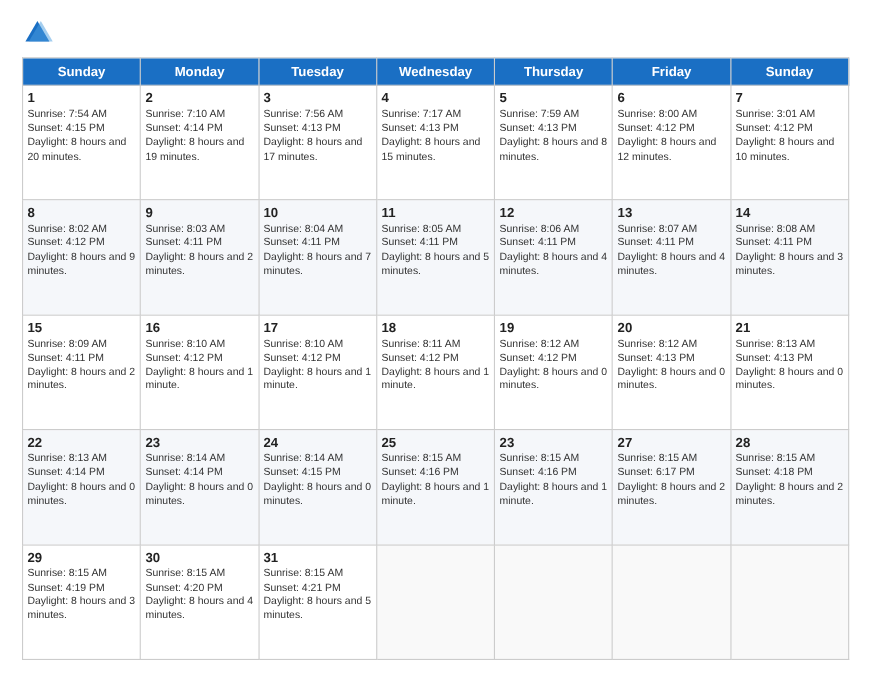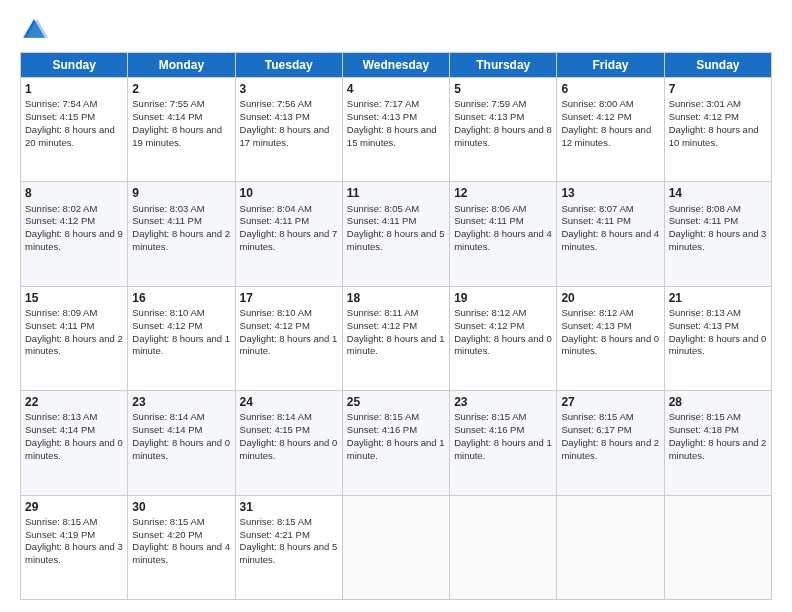--- a/index.html
+++ b/index.html
@@ -128,21 +128,21 @@
           <th>Tuesday</th>
           <th>Wednesday</th>
           <th>Thursday</th>
           <th>Friday</th>
           <th>Sunday</th>
         </tr>
     </thead>
     <tbody id="calendar-body">
     <tr>
           <td><span class="day-num">1</span><span>Sunrise: 7:54 AM</span><br><span>Sunset: 4:15 PM</span><br><span>Daylight: 8 hours and 20 minutes.</span></td>
-          <td><span class="day-num">2</span><span>Sunrise: 7:55 AM</span><br><span>Sunset: 4:14 PM</span><br><span>Daylight: 8 hours and 19 minutes.</span></td>
+          <td><span class="day-num">2</span><span>Sunrise: 7:10 AM</span><br><span>Sunset: 4:14 PM</span><br><span>Daylight: 8 hours and 19 minutes.</span></td>
           <td><span class="day-num">3</span><span>Sunrise: 7:56 AM</span><br><span>Sunset: 4:13 PM</span><br><span>Daylight: 8 hours and 17 minutes.</span></td>
           <td><span class="day-num">4</span><span>Sunrise: 7:17 AM</span><br><span>Sunset: 4:13 PM</span><br><span>Daylight: 8 hours and 15 minutes.</span></td>
           <td><span class="day-num">5</span><span>Sunrise: 7:59 AM</span><br><span>Sunset: 4:13 PM</span><br><span>Daylight: 8 hours and 8 minutes.</span></td>
           <td><span class="day-num">6</span><span>Sunrise: 8:00 AM</span><br><span>Sunset: 4:12 PM</span><br><span>Daylight: 8 hours and 12 minutes.</span></td>
           <td><span class="day-num">7</span><span>Sunrise: 3:01 AM</span><br><span>Sunset: 4:12 PM</span><br><span>Daylight: 8 hours and 10 minutes.</span></td>
         </tr>
         <tr>
           <td><span class="day-num">8</span><span>Sunrise: 8:02 AM</span><br><span>Sunset: 4:12 PM</span><br><span>Daylight: 8 hours and 9 minutes.</span></td>
           <td><span class="day-num">9</span><span>Sunrise: 8:03 AM</span><br><span>Sunset: 4:11 PM</span><br><span>Daylight: 8 hours and 2 minutes.</span></td>
           <td><span class="day-num">10</span><span>Sunrise: 8:04 AM</span><br><span>Sunset: 4:11 PM</span><br><span>Daylight: 8 hours and 7 minutes.</span></td>

